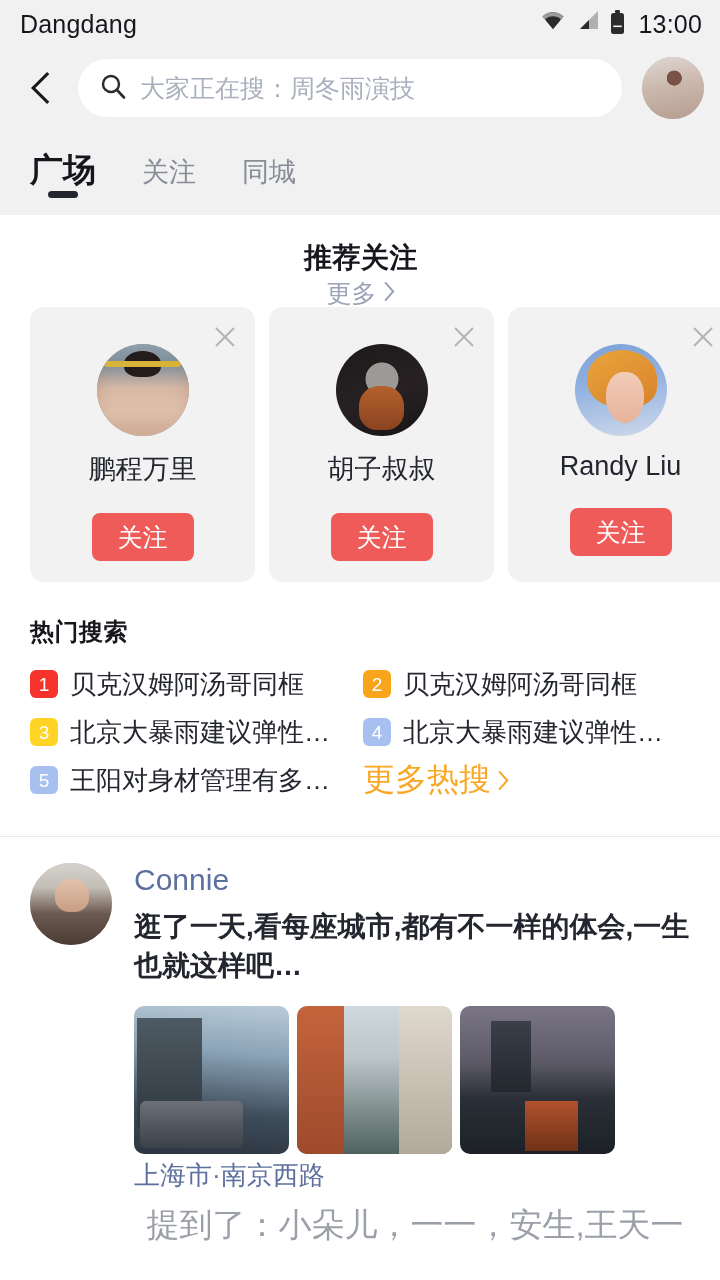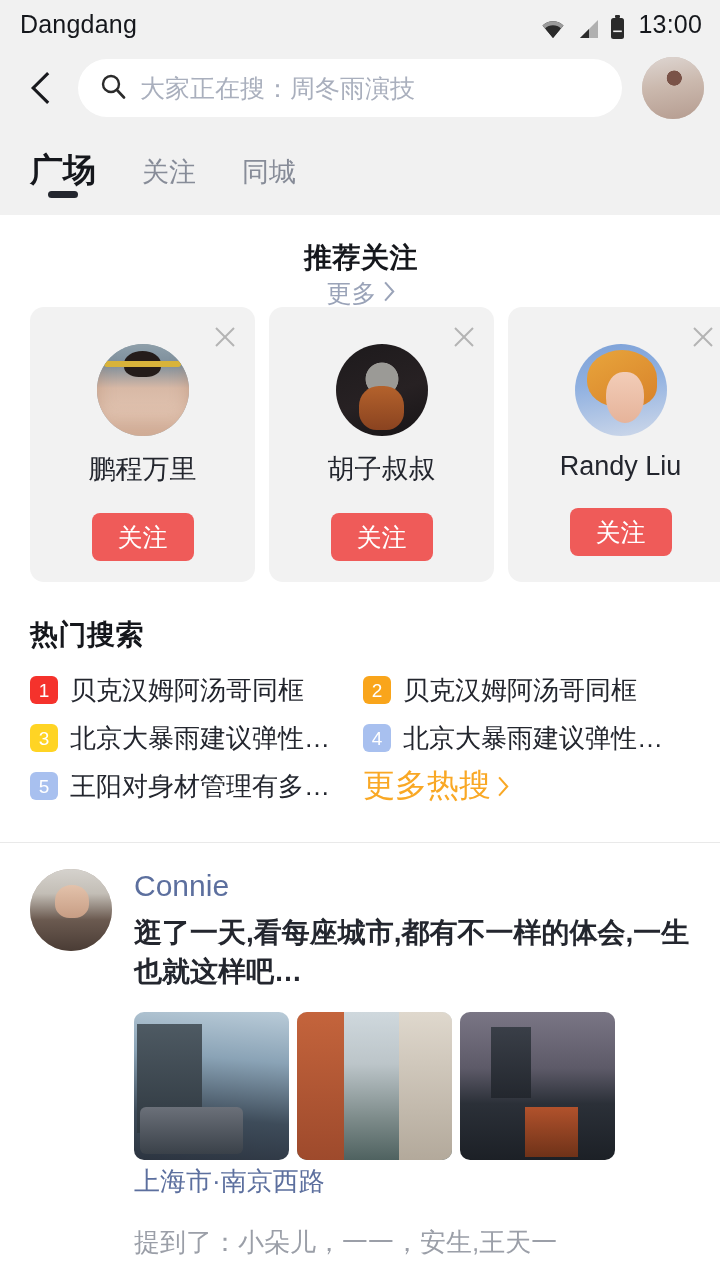--- a/index.html
+++ b/index.html
@@ -28,21 +28,21 @@
     justify-content:space-between;
     padding:0 18px 0 20px;
   }
   .carrier {
     font-size:25px;
     color:#15171c;
     letter-spacing:.2px;
   }
   .status-right {
     display:flex;
-    align-items:flex-end;
+    align-items:flex-start;
     gap:10px;
   }
   .ico-wifi { width:26px; height:20px; display:block; }
   .ico-signal { width:24px; height:20px; display:block; }
   .ico-batt { width:15px; height:24px; display:block; }
   .clock {
     font-size:25px;
     color:#15171c;
     margin-left:3px;
     letter-spacing:.2px;
@@ -186,21 +186,21 @@
     border:none;
     border-radius:8px;
     font-size:25px;
     font-family:inherit;
     display:flex; align-items:center; justify-content:center;
   }
 
   
   .sec-hot { background:#fff; padding:34px 0 0 0; }
   .hot-title {
-    font-size:28px;
+    font-size:24px;
     font-weight:bold;
     color:#15171c;
     padding:0 30px;
     letter-spacing:.5px;
   }
   .hot-grid {
     display:grid;
     grid-template-columns:1fr 1fr;
     padding:12px 24px 0 30px;
     row-gap:0;
@@ -279,23 +279,24 @@
     overflow:hidden;
     position:relative;
     flex:0 0 auto;
   }
   .post-loc {
     margin-top:4px;
     font-size:26px;
     color:#5c6f9e;
   }
   .post-mentions {
-    margin-top:26px;
-    font-size:26px;
+    margin-top:10px;
+    font-size:33px;
     color:#9b9fa8;
+    text-align:center;
   }
 
   
   .ph { position:absolute; inset:0; }
   .ph-topavatar { background:
       radial-gradient(circle at 52% 34%, #7a5348 0 14%, transparent 15%),
       linear-gradient(170deg,#ded6d2 0%,#cbb9ae 45%,#b59c90 100%); }
   .ph-u1 { background:
       linear-gradient(180deg,#8fa0ab 0%,#7d8e9b 22%,#d8b9a6 48%,#e8cbb8 100%),
       #8fa0ab;

